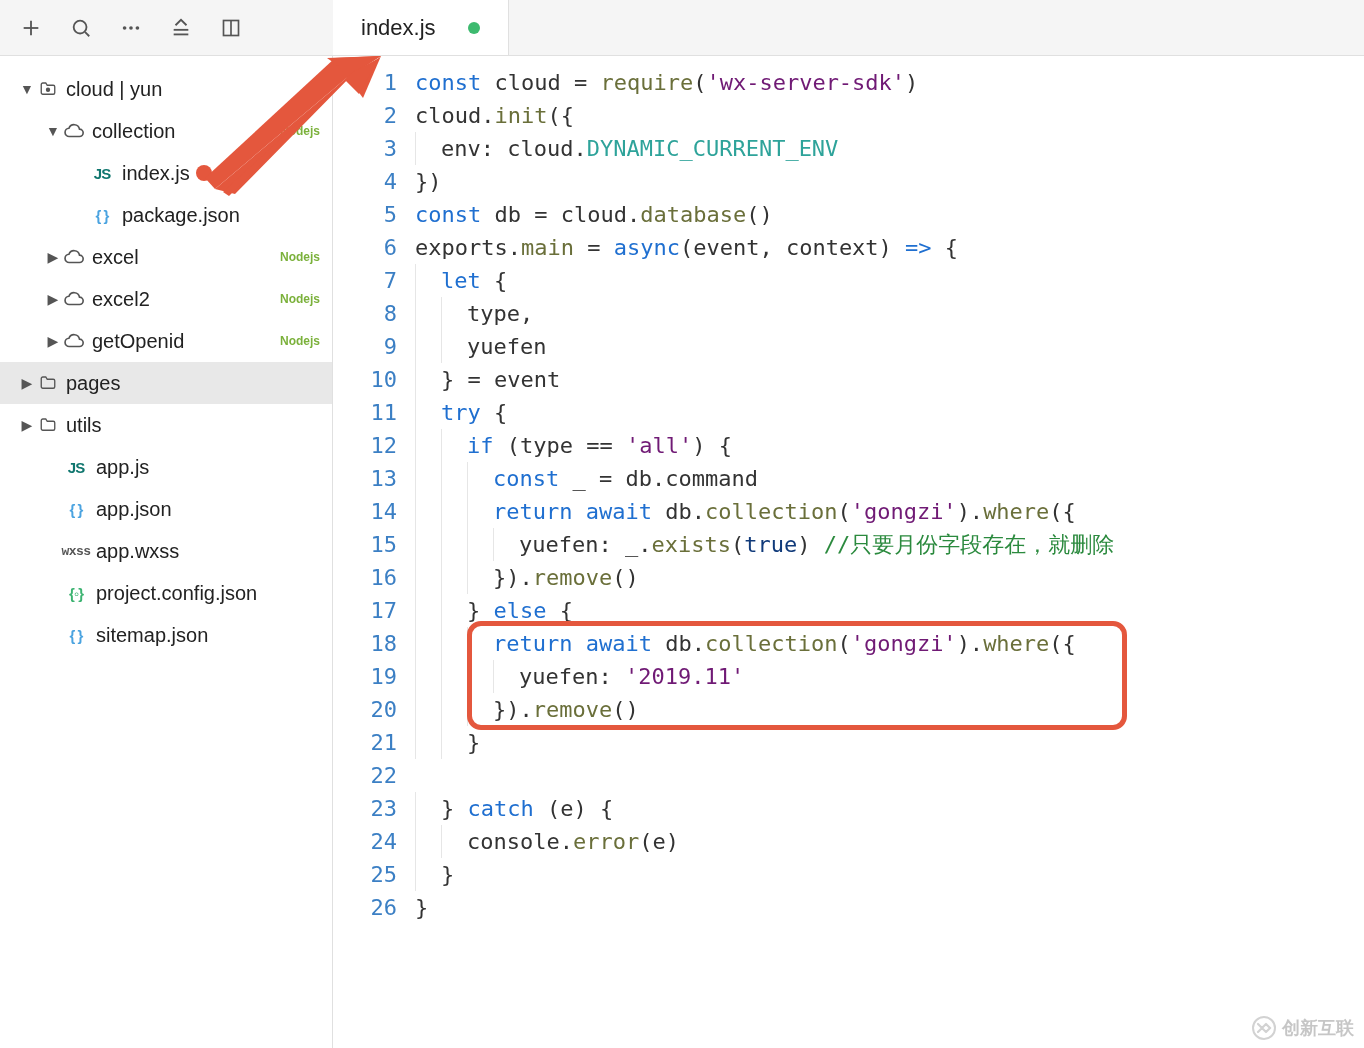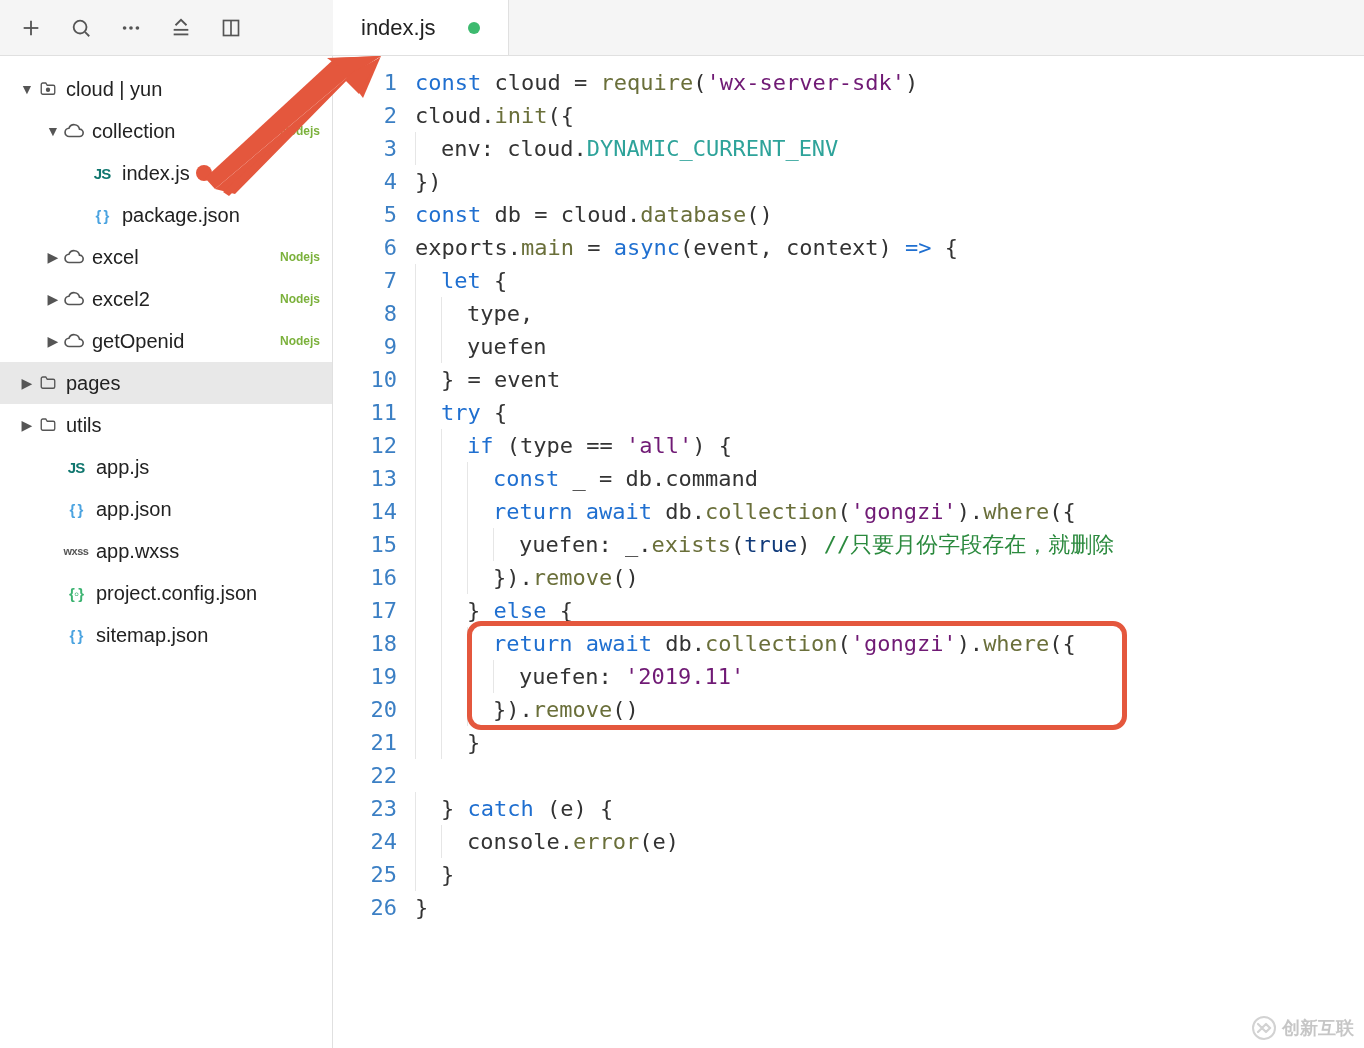--- a/index.html
+++ b/index.html
@@ -94,21 +94,21 @@
   width: 28px;
   display: inline-flex;
   justify-content: center;
   font-weight: 700;
   font-size: 15px;
   letter-spacing: -1px;
 }
 .file-icon.js { color: #0f766e; }
 .file-icon.json { color: #4aa3e0; }
 .file-icon.config { color: #3cb371; }
-.file-icon.wxss { color: #555; font-size: 11px; letter-spacing: -0.5px; }
+.file-icon.wxss { color: #555; font-size: 13px; letter-spacing: -0.5px; font-family: Liberation Mono, monospace; }
 .folder-icon, .cloud-icon {
   width: 24px;
   display: inline-flex;
   justify-content: center;
   color: #555;
 }
 .badge-nodejs {
   margin-left: auto;
   font-size: 12px;
   font-weight: 700;

